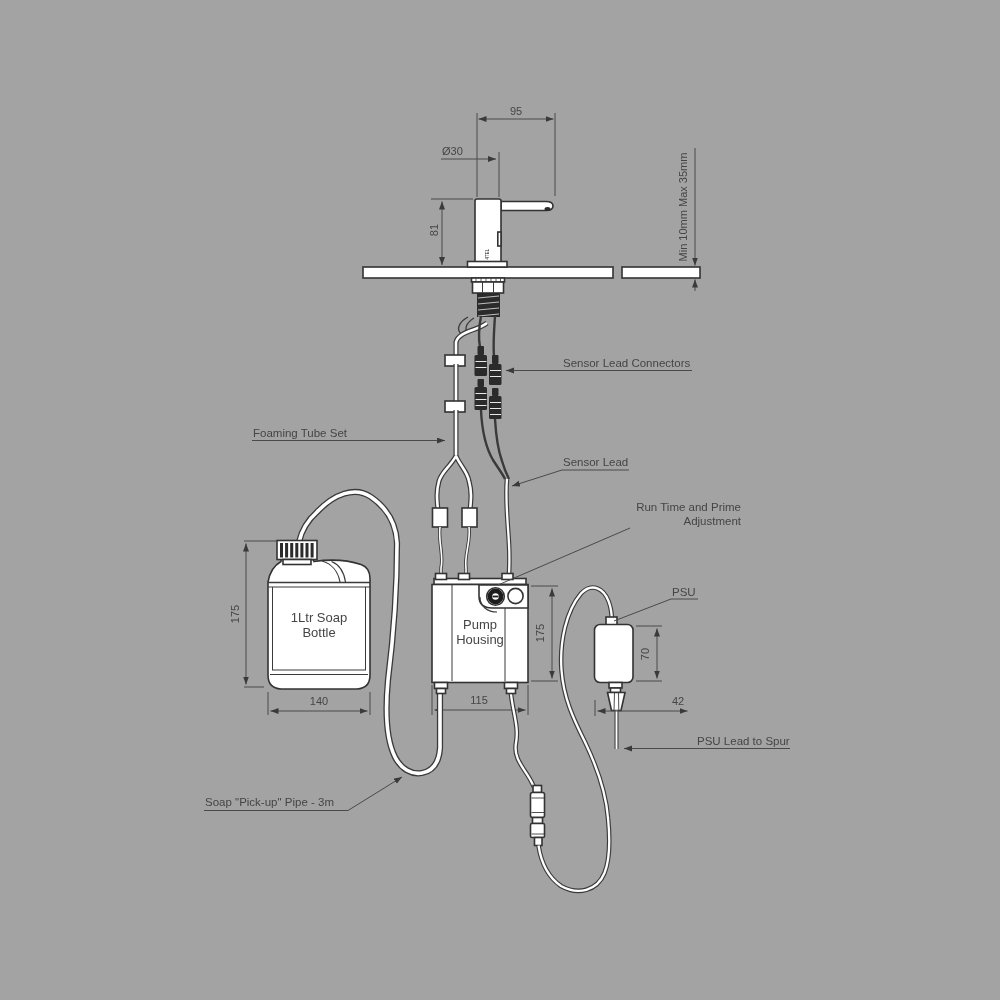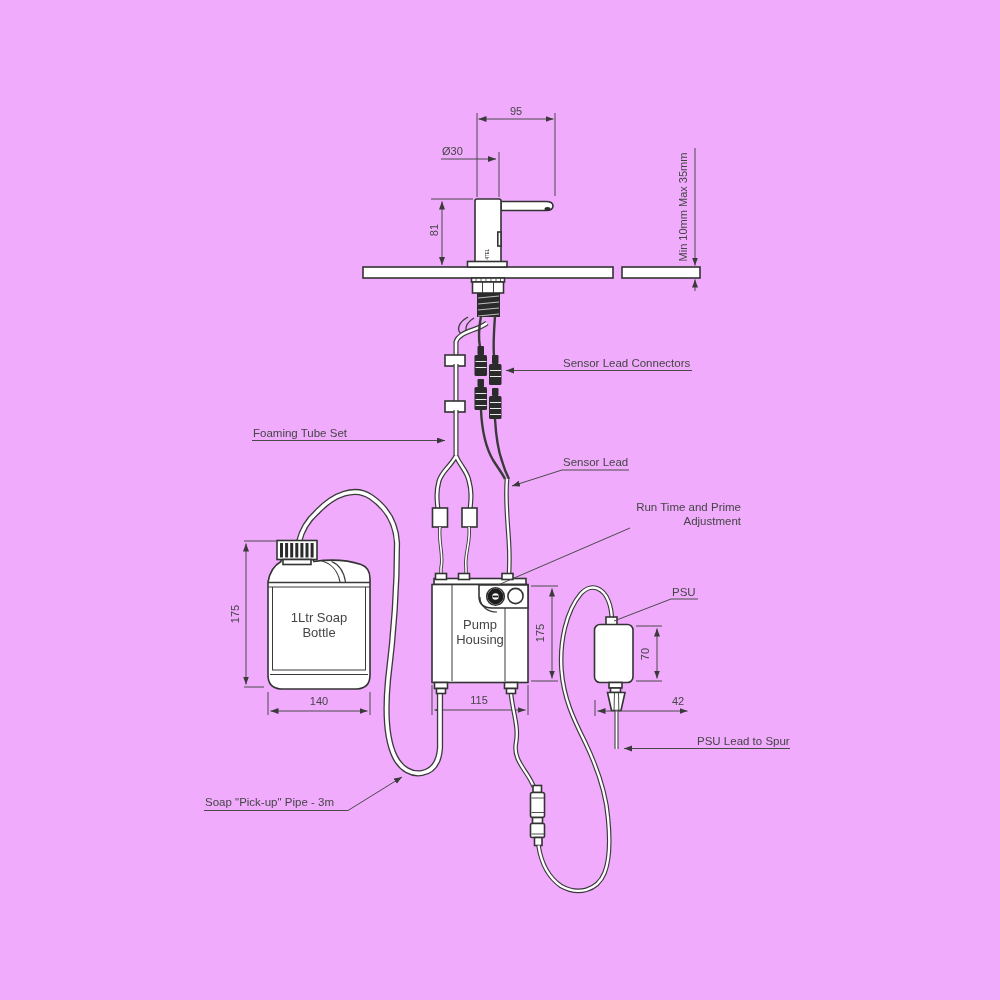--- a/index.html
+++ b/index.html
@@ -1,16 +1,16 @@
 <!DOCTYPE html>
 <html><head>
 <meta charset="utf-8">
 <style>
   html,body{margin:0;padding:0;background:#ffffff;}
-  .page{width:1000px;height:1000px;background:#f0abfc;position:relative;font-family:"Liberation Sans",sans-serif;}
+  .page{width:1000px;height:1000px;background:#a3a3a3;position:relative;font-family:"Liberation Sans",sans-serif;}
   svg{display:block;}
   .ln{stroke:#3a3a3a;fill:none;}
   .thin{stroke-width:1;}
   .dim{stroke:#4a4a4a;stroke-width:1;fill:none;}
   .outline{stroke:#333;stroke-width:1.6;fill:#fff;}
   .tube-out{stroke:#3a3a3a;stroke-width:5;fill:none;stroke-linecap:butt;}
   .tube-in{stroke:#fff;stroke-width:2.6;fill:none;stroke-linecap:butt;}
   .pipe-out{stroke:#3a3a3a;stroke-width:6.2;fill:none;}
   .pipe-in{stroke:#fff;stroke-width:3.6;fill:none;}
   .cab-out{stroke:#3a3a3a;stroke-width:4.6;fill:none;}

